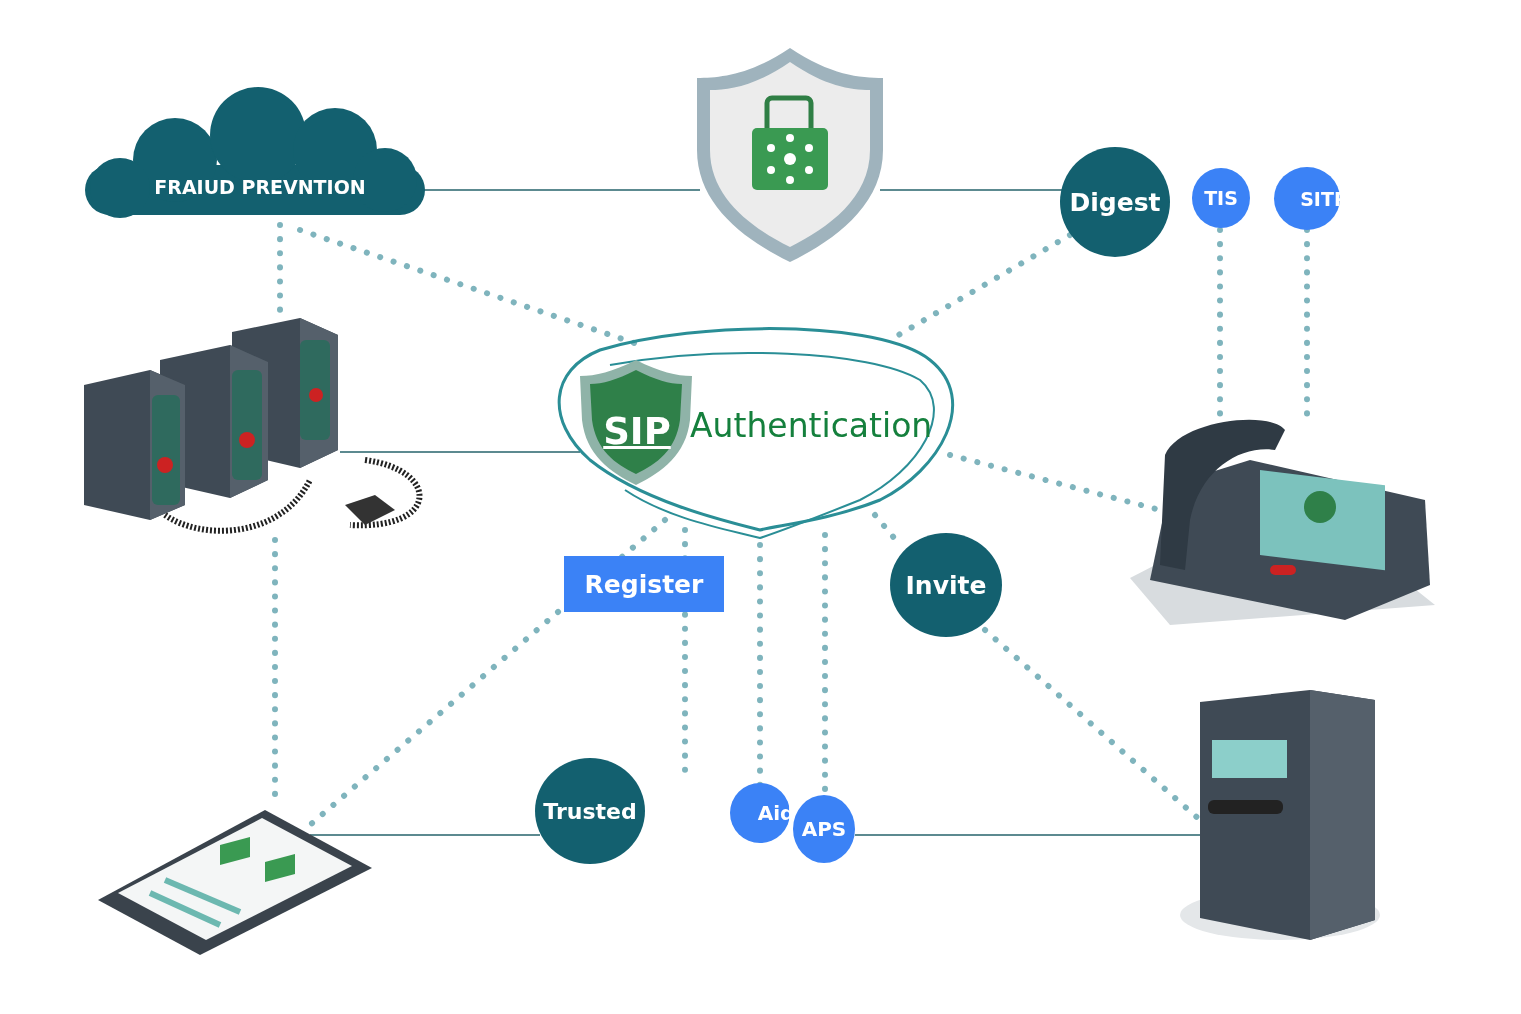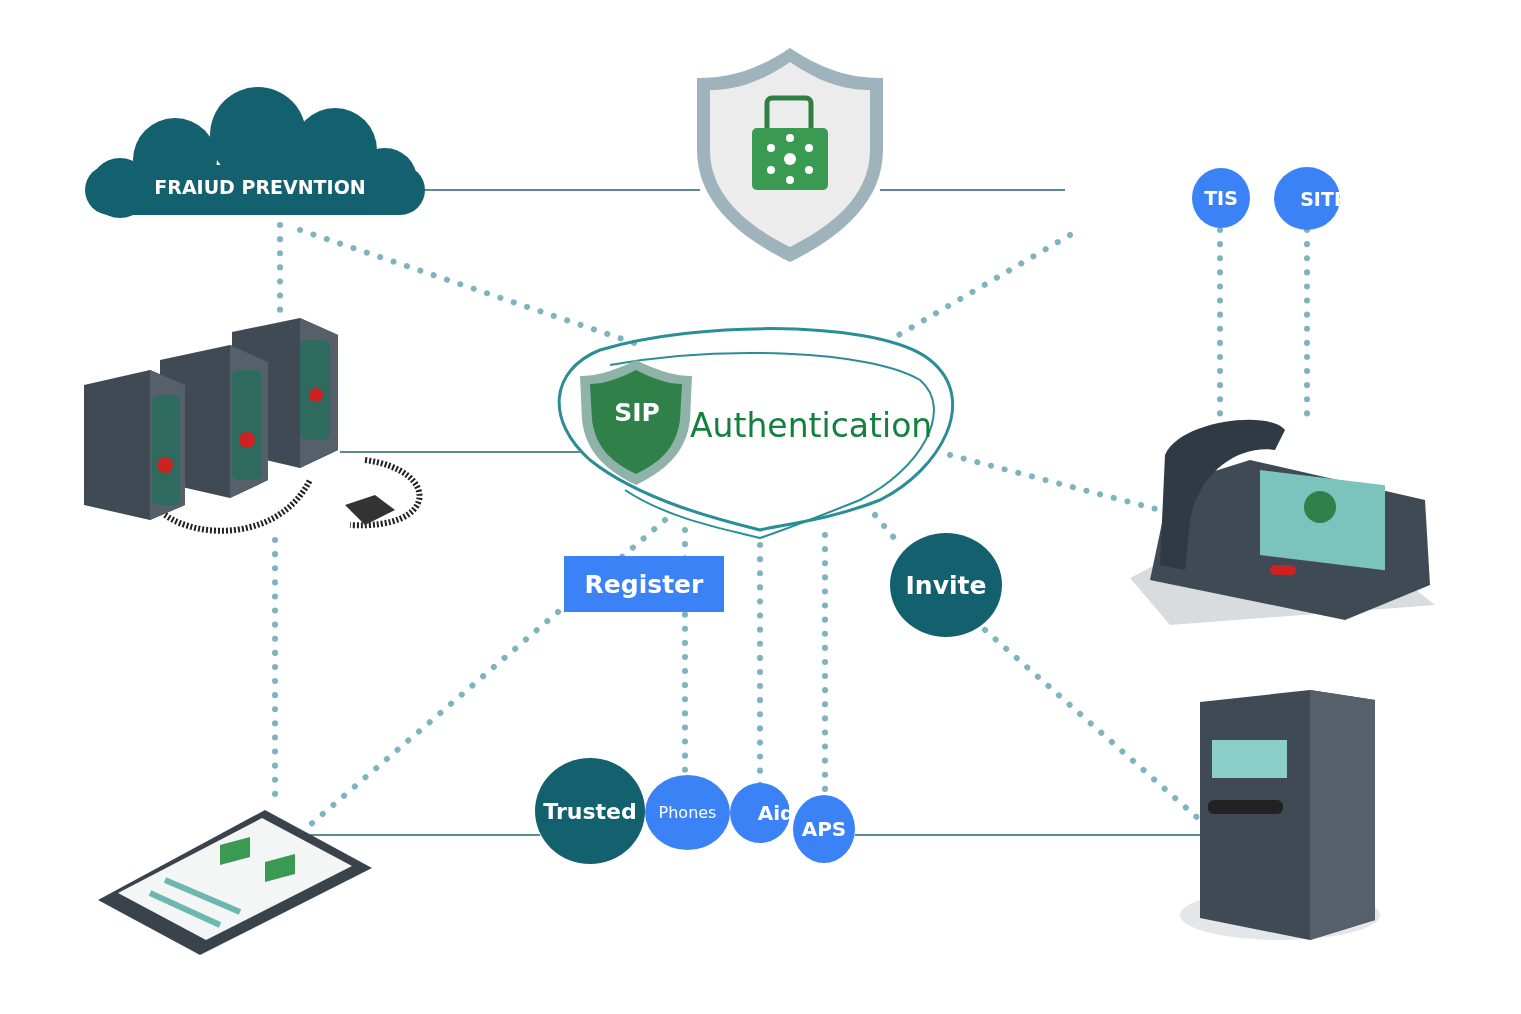--- a/index.html
+++ b/index.html
@@ -122,43 +122,43 @@
     <rect x="220" y="845" width="30" height="20" fill="#3a9a52" transform="skewY(-15)" transform-origin="220 845"></rect>
     <rect x="265" y="862" width="30" height="20" fill="#3a9a52" transform="skewY(-15)" transform-origin="265 862"></rect>
     <line x1="150" y1="893" x2="220" y2="925" stroke="#6cb8b0" stroke-width="6"></line>
     <line x1="165" y1="880" x2="240" y2="912" stroke="#6cb8b0" stroke-width="6"></line>
   </g>
 </svg>
 
 
 <div class="lbl" style="left:125px; top:176px; width:270px; font-size:19px;">FRAIUD PREVNTION</div>
 
-<div class="lbl" style="left:598px; top:398px; width:78px; font-size:25px;">SIP</div>
+<div class="lbl" style="left:598px; top:410px; width:78px; font-size:37px;text-decoration:underline;">SIP</div>
 <div style="position:absolute; left:690px; top:406px; font-size:33px; color:#15803d; font-family:'DejaVu Sans', sans-serif;">Authentication</div>
 
+<div class="circle teal" style="left:1060px; top:147px; width:110px; height:110px;">
+  <span class="lbl" style="position:static; font-size:25px;">Digest</span>
+</div>
 <div class="circle red" style="left:1192px; top:168px; width:58px; height:60px;">
   <span class="lbl" style="position:static; font-size:19px;">TIS</span>
 </div>
 <div class="circle red" style="left:1274px; top:167px; width:66px; height:63px;">
   <span class="lbl" style="position:static; font-size:19px;margin-left:34px;">SITP</span>
 </div>
 
 <div style="position:absolute; left:564px; top:556px; width:160px; height:56px; background:#3b82f6; display:flex; align-items:center; justify-content:center;">
   <span class="lbl" style="position:static; font-size:25px;">Register</span>
 </div>
 
 <div class="circle teal" style="left:890px; top:533px; width:112px; height:104px;">
   <span class="lbl" style="position:static; font-size:25px;">Invite</span>
 </div>
 
 <div class="circle teal" style="left:535px; top:758px; width:110px; height:106px;">
   <span class="lbl" style="position:static; font-size:22px;">Trusted</span>
 </div>
-<div class="circle red" style="left:645px; top:775px; width:85px; height:75px;">
-  <span class="lbl" style="position:static; font-size:16px; font-weight:normal;">Phones</span>
-</div>
 <div class="circle red" style="left:730px; top:783px; width:60px; height:60px;">
   <span class="lbl" style="position:static; font-size:20px;margin-left:32px;">Aid</span>
 </div>
 <div class="circle red" style="left:793px; top:795px; width:62px; height:68px;">
   <span class="lbl" style="position:static; font-size:20px;">APS</span>
 </div>
 </div>
 
 </body></html>

